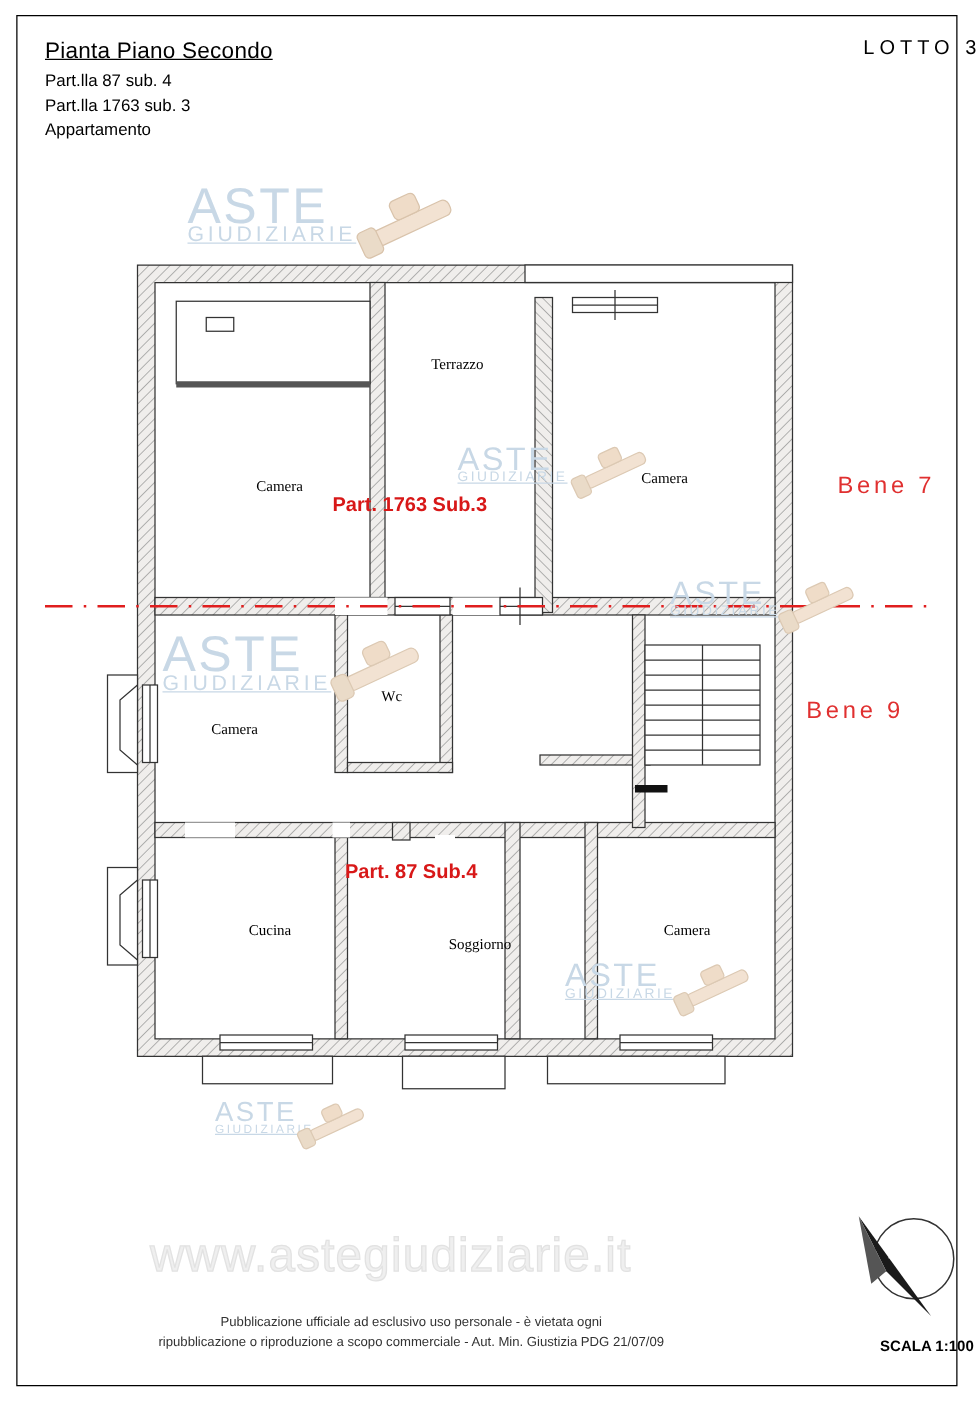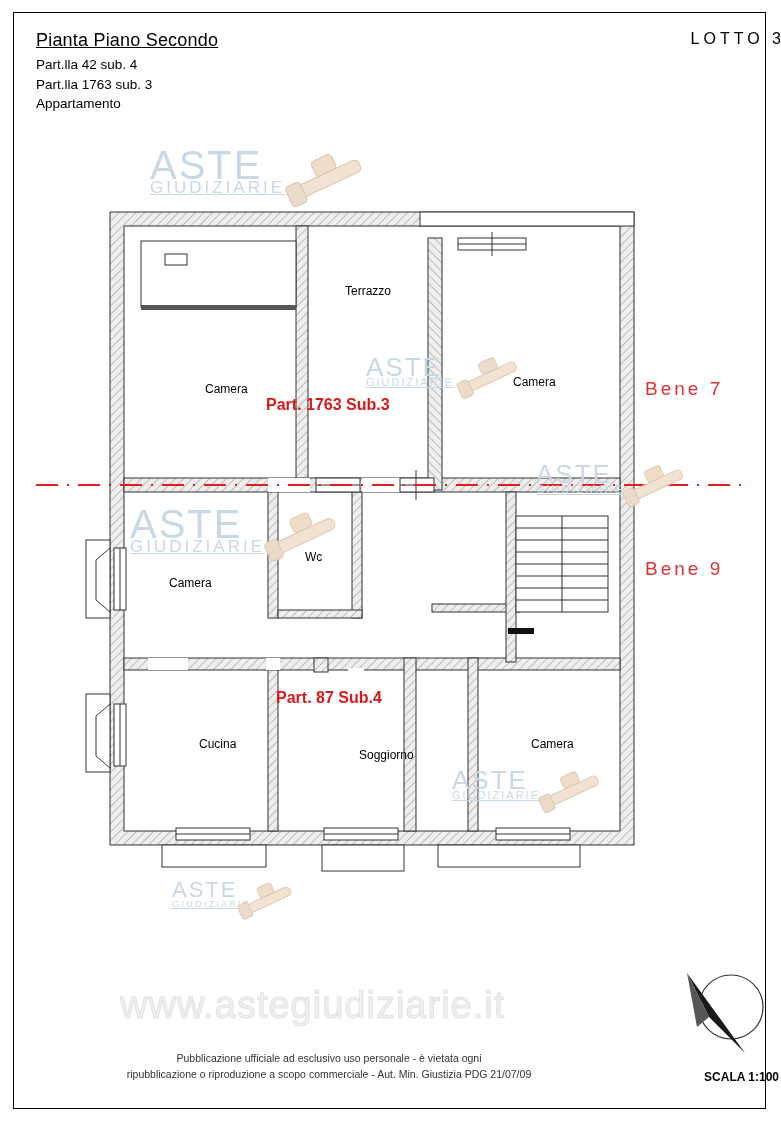--- a/index.html
+++ b/index.html
@@ -54,37 +54,38 @@
     letter-spacing: 4px;
     color: #000;
   }
   
   .bene {
     position: absolute;
     color: #e03030;
     font-size: 19px;
     letter-spacing: 3px;
   }
-  #bene7 { left: 645px; top: 378px; text-align: right; }
+  #bene7 { left: 670px; top: 378px; text-align: right; }
   #bene6 { left: 645px; top: 558px; }
   
   .part-label {
     position: absolute;
     color: #d81818;
     font-size: 16px;
     font-weight: bold;
   }
   #part1763 { left: 266px; top: 396px; }
   #part87 { left: 276px; top: 689px; }
   
   .room {
     position: absolute;
     font-size: 12px;
     color: #000;
     white-space: nowrap;
+    font-family: Liberation Serif, serif;
   }
   
   #plan {
     position: absolute;
     left: 0;
     top: 0;
   }
   
   .wm {
     position: absolute;
@@ -154,21 +155,21 @@
 </head>
 <body>
 
 <div id="page">
 
   <div class="frame"></div>
 
   <div class="title-block">
     <div class="title-main">Pianta Piano Secondo</div>
     <div class="title-sub">
-      <div>Part.lla 42 sub. 4</div>
+      <div>Part.lla 87 sub. 4</div>
       <div>Part.lla 1763 sub. 3</div>
       <div>Appartamento</div>
     </div>
   </div>
 
   <div class="lotto">LOTTO  3</div>
 
   <svg id="plan" width="781" height="1123">
     <defs>
       <pattern id="hatch" width="6" height="6" patternTransform="rotate(45)" patternUnits="userSpaceOnUse">

